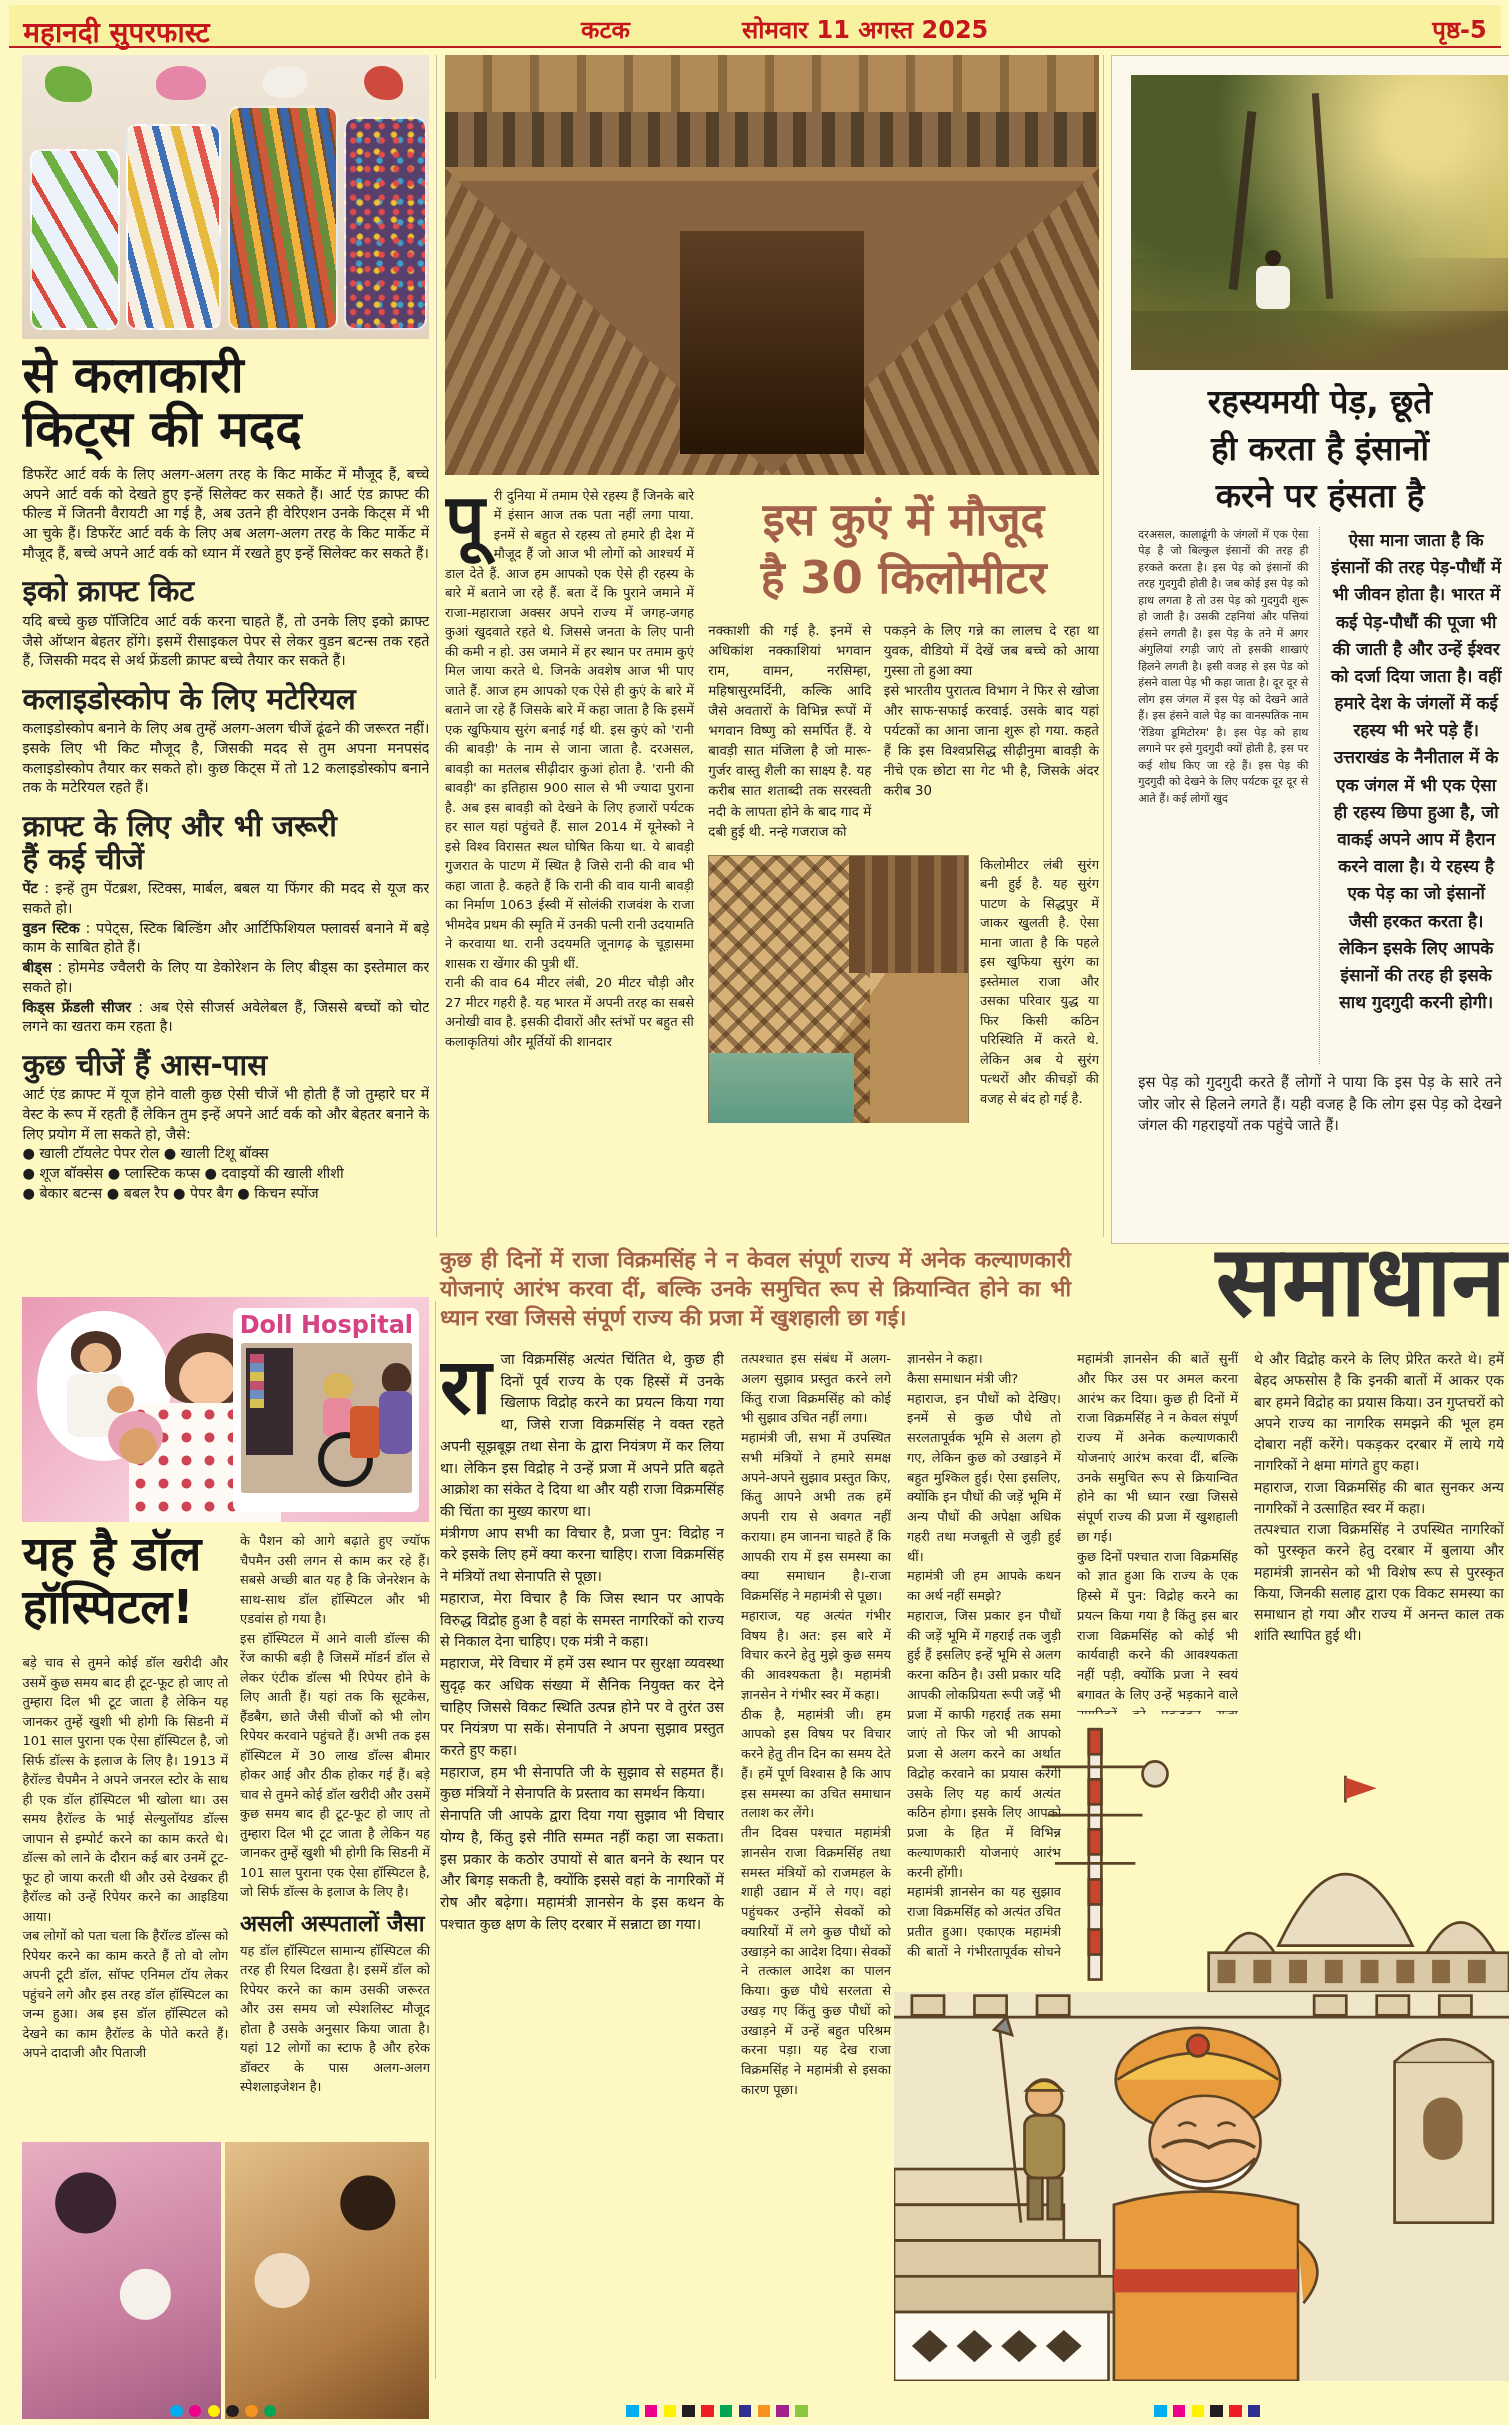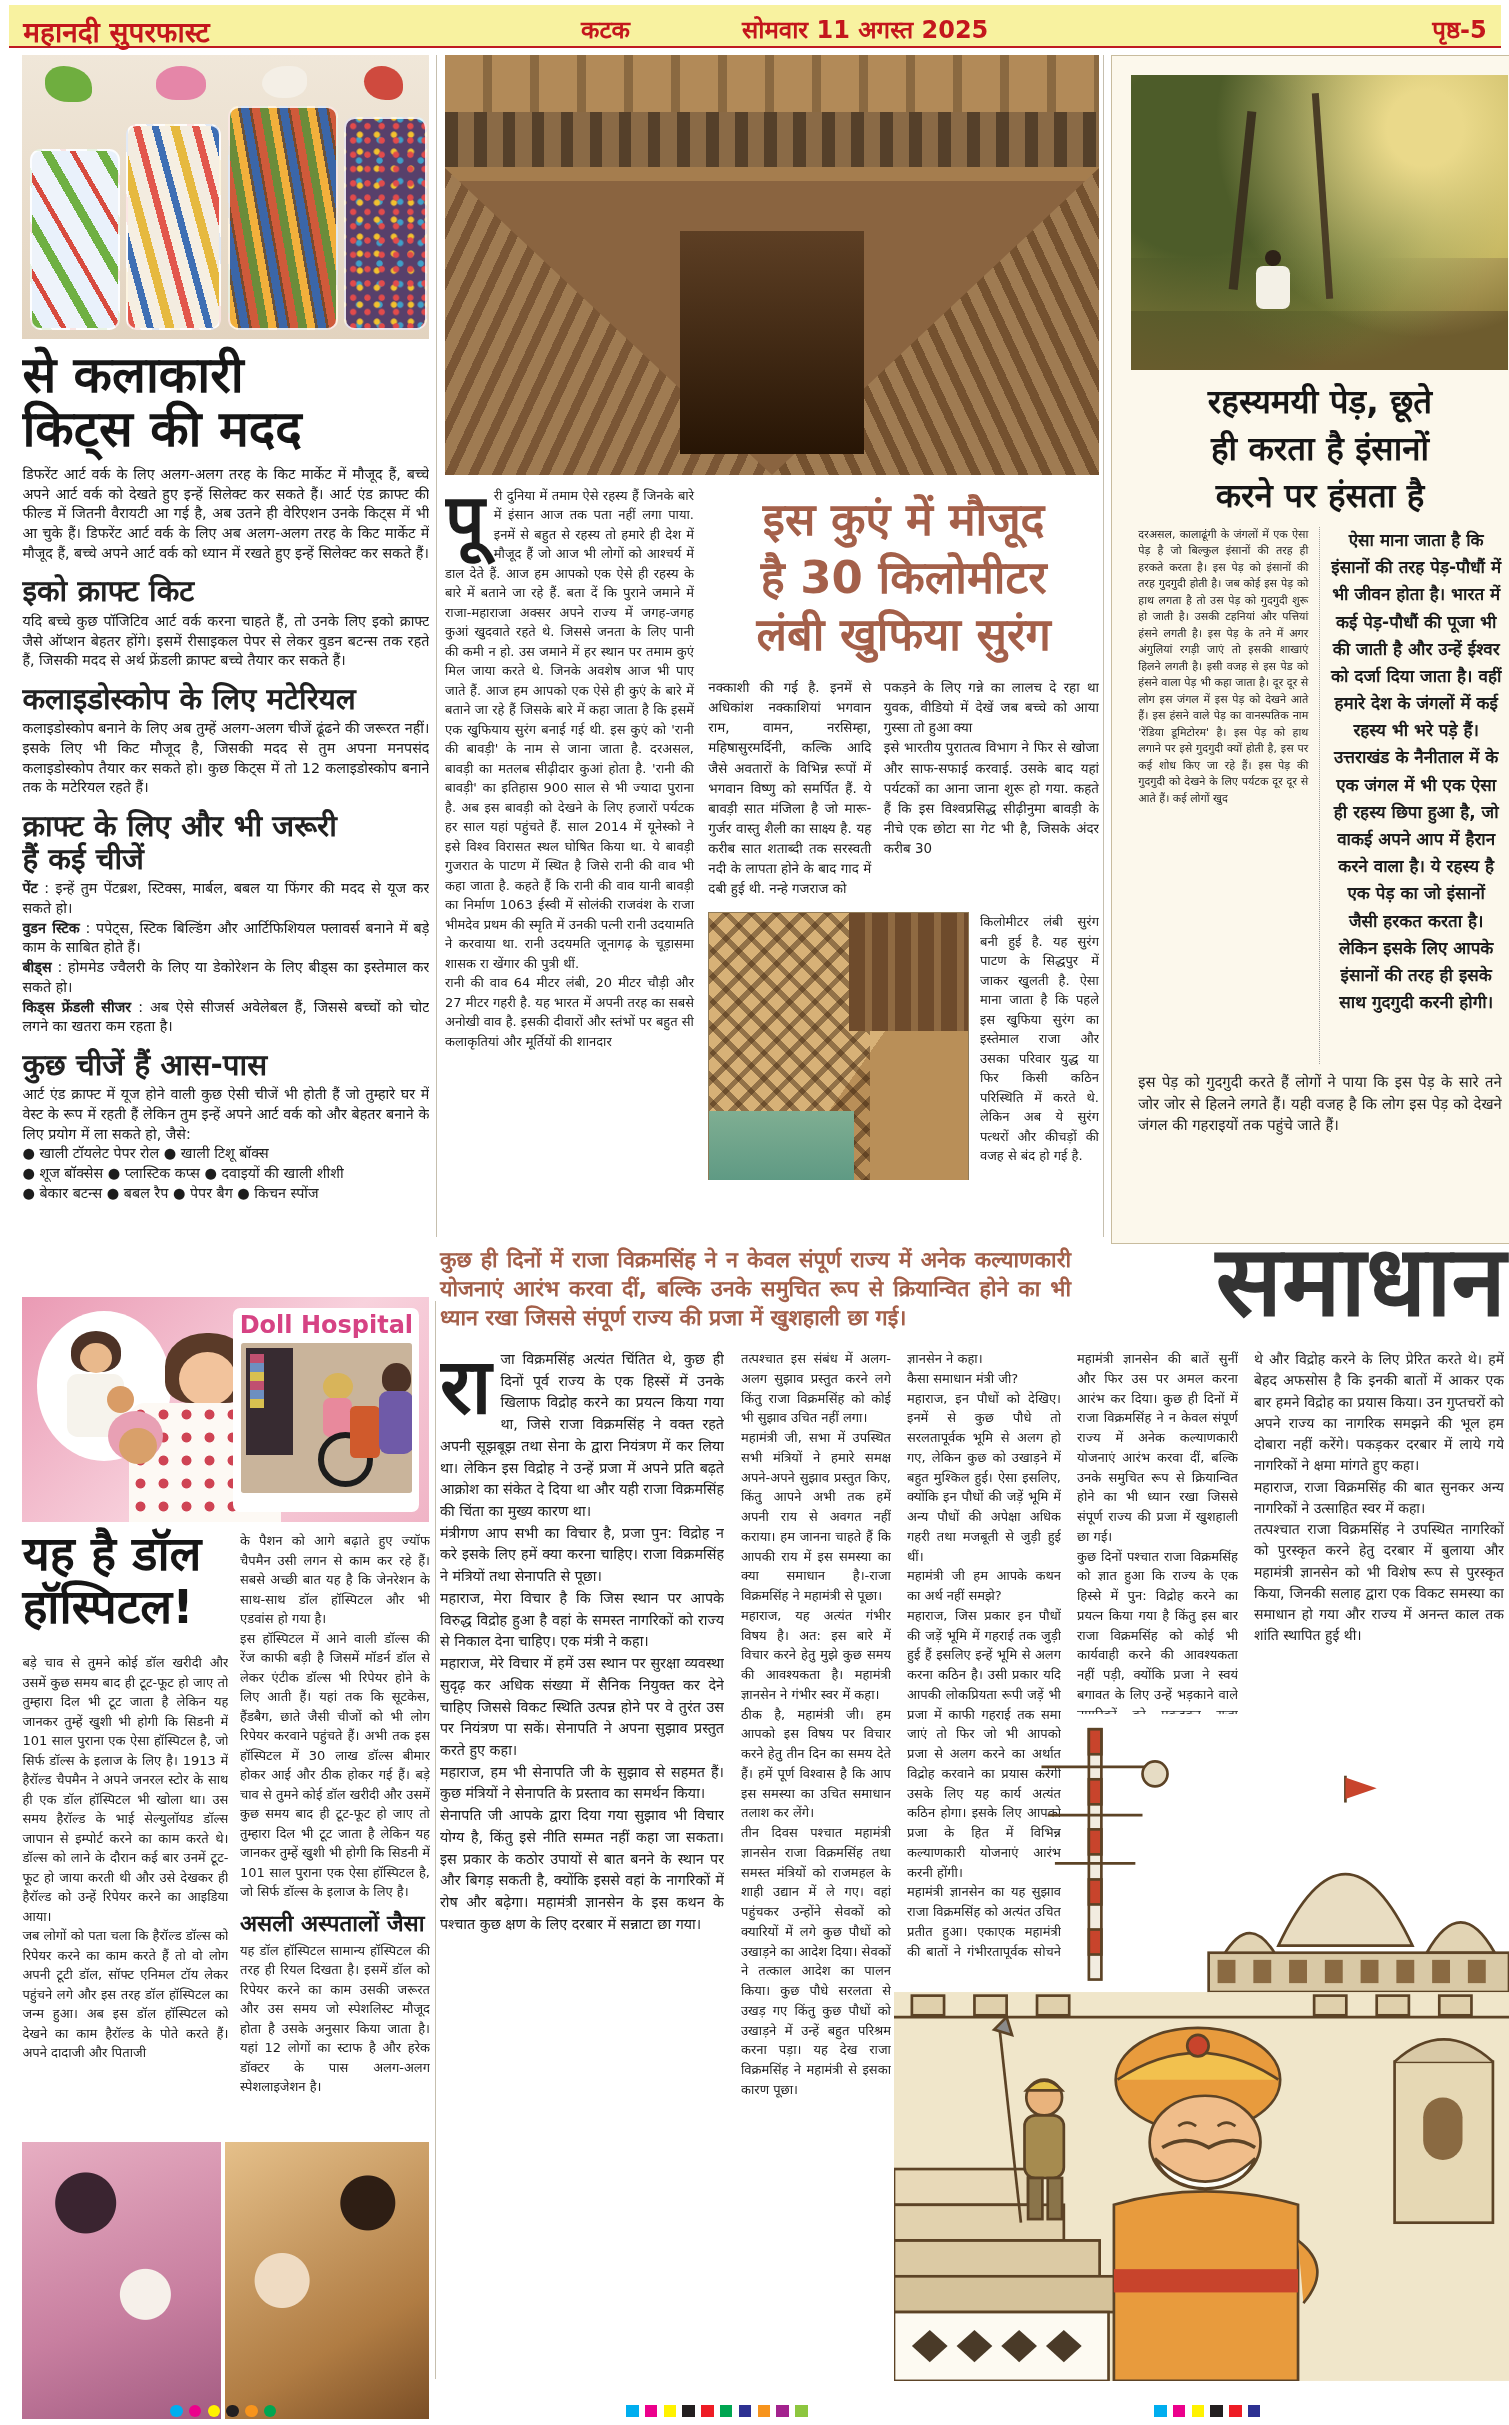--- a/index.html
+++ b/index.html
@@ -1,16 +1,16 @@
 <!DOCTYPE html>
 <html style="font-size:14.3px"><head>
 <meta charset="utf-8">
 <style>
   html,body{margin:0;padding:0;background:#e8e4d8;}
-  .page{position:relative;width:1510px;height:2426px;background:#ffffff;overflow:hidden;
+  .page{position:relative;width:1510px;height:2426px;background:#fef9c3;overflow:hidden;
         font-family:"DejaVu Sans","Liberation Sans",sans-serif;color:#1d1d1d;}
   .abs{position:absolute;}
   .jtext{text-align:justify;white-space:pre-line;}
   .clip{overflow:hidden;}
   
   .masthead{background:#f8f2a0;border-bottom:2.7px solid #bf1b22;color:#c4161c;font-weight:bold;}
   .masthead span{position:absolute;top:6.3px;}
   
   .vrule{width:0.9px;background:#c6bfae;}
   
@@ -131,21 +131,20 @@
     </div>
     <div style="display:flex;gap:14.3px;margin-top:10.7px;">
       <div style="width:249px;flex:0 0 auto;">
         <p class="c-col1 jtext" style="margin:0;"><span class="dc" style="font-size:70px;">पू</span><span>री दुनिया में तमाम ऐसे रहस्य हैं जिनके बारे में इंसान आज तक पता नहीं लगा पाया. इनमें से बहुत से रहस्य तो हमारे ही देश में मौजूद हैं जो आज भी लोगों को आश्चर्य में डाल देते हैं. आज हम आपको एक ऐसे ही रहस्य के बारे में बताने जा रहे हैं. बता दें कि पुराने जमाने में राजा-महाराजा अक्सर अपने राज्य में जगह-जगह कुआं खुदवाते रहते थे. जिससे जनता के लिए पानी की कमी न हो. उस जमाने में हर स्थान पर तमाम कुएं मिल जाया करते थे. जिनके अवशेष आज भी पाए जाते हैं. आज हम आपको एक ऐसे ही कुएं के बारे में बताने जा रहे हैं जिसके बारे में कहा जाता है कि इसमें एक खुफियाय सुरंग बनाई गई थी. इस कुएं को 'रानी की बावड़ी' के नाम से जाना जाता है. दरअसल, बावड़ी का मतलब सीढ़ीदार कुआं होता है. 'रानी की बावड़ी' का इतिहास 900 साल से भी ज्यादा पुराना है. अब इस बावड़ी को देखने के लिए हजारों पर्यटक हर साल यहां पहुंचते हैं. साल 2014 में यूनेस्को ने इसे विश्व विरासत स्थल घोषित किया था. ये बावड़ी गुजरात के पाटण में स्थित है जिसे रानी की वाव भी कहा जाता है. कहते हैं कि रानी की वाव यानी बावड़ी का निर्माण 1063 ईस्वी में सोलंकी राजवंश के राजा भीमदेव प्रथम की स्मृति में उनकी पत्नी रानी उदयामति ने करवाया था. रानी उदयमति जूनागढ़ के चूड़ासमा शासक रा खेंगार की पुत्री थीं.
 रानी की वाव 64 मीटर लंबी, 20 मीटर चौड़ी और 27 मीटर गहरी है. यह भारत में अपनी तरह का सबसे अनोखी वाव है. इसकी दीवारों और स्तंभों पर बहुत सी कलाकृतियां और मूर्तियों की शानदार</span></p>
       </div>
       <div style="flex:1;">
         <div class="c-head" style="margin:5.4px 0 14.3px 0;">
           <div>इस कुएं में मौजूद</div>
           <div>है 30 किलोमीटर</div>
-          <div>लंबी खुफिया सुरंग</div>
         </div>
         <div style="display:flex;gap:12.5px;height:225px;overflow:hidden;">
           <p class="c-col jtext" style="width:163px;flex:0 0 auto;margin:0;">नक्काशी की गई है. इनमें से अधिकांश नक्काशियां भगवान राम, वामन, नरसिम्हा, महिषासुरमर्दिनी, कल्कि आदि जैसे अवतारों के विभिन्न रूपों में भगवान विष्णु को समर्पित हैं. ये बावड़ी सात मंजिला है जो मारू-गुर्जर वास्तु शैली का साक्ष्य है. यह करीब सात शताब्दी तक सरस्वती नदी के लापता होने के बाद गाद में दबी हुई थी. नन्हे गजराज को</p>
           <p class="c-col jtext" style="flex:1;margin:0;">पकड़ने के लिए गन्ने का लालच दे रहा था युवक, वीडियो में देखें जब बच्चे को आया गुस्सा तो हुआ क्या
 इसे भारतीय पुरातत्व विभाग ने फिर से खोजा और साफ-सफाई करवाई. उसके बाद यहां पर्यटकों का आना जाना शुरू हो गया. कहते हैं कि इस विश्वप्रसिद्ध सीढ़ीनुमा बावड़ी के नीचे एक छोटा सा गेट भी है, जिसके अंदर करीब 30</p>
         </div>
         <div style="display:flex;gap:10.7px;margin-top:9px;height:268px;overflow:hidden;">
           <div class="stepwell2" style="width:259px;height:267px;flex:0 0 auto;border:0.9px solid #8f7a57;">
             <div class="sw2-steps"></div>
             <div class="sw2-pav"></div>

